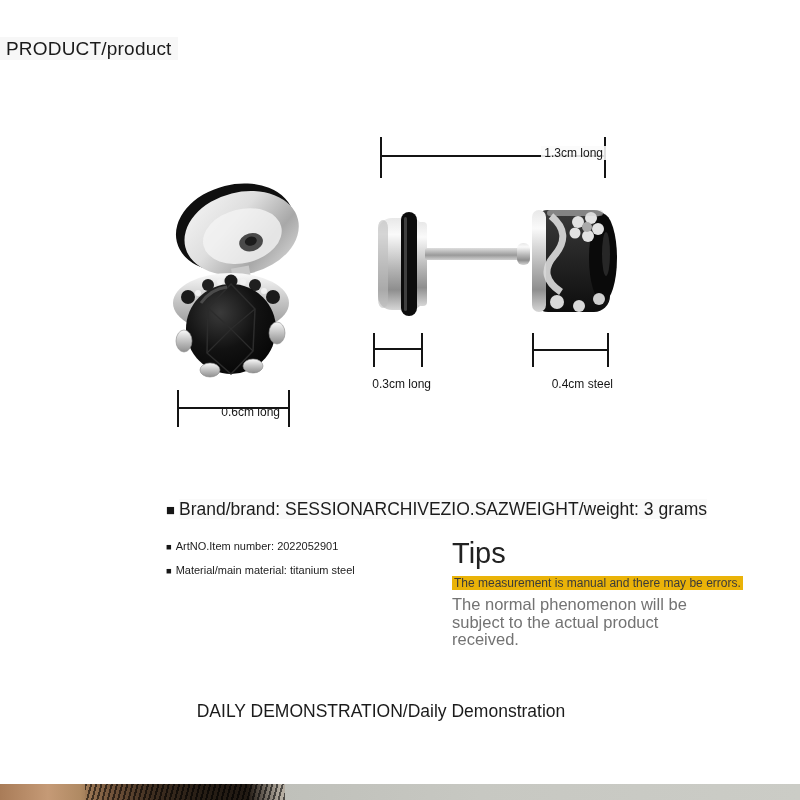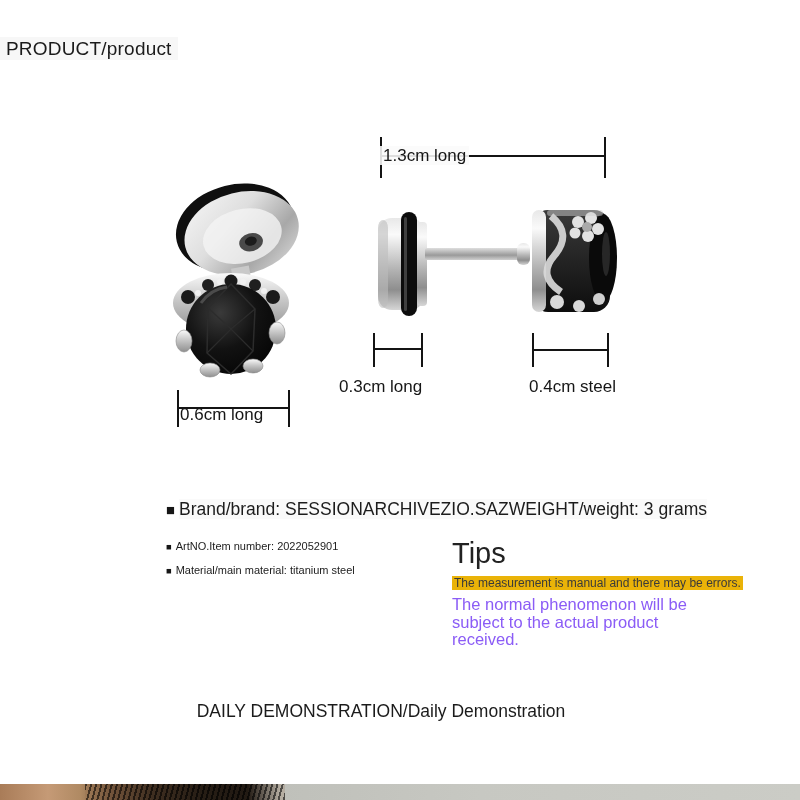--- a/index.html
+++ b/index.html
@@ -21,21 +21,21 @@
     font-size:17.5px;color:#1b1b1b;
   }
 
   
   .dim{position:absolute;}
   .dim .cap{position:absolute;width:2px;background:#141414;top:0;bottom:0;}
   .dim .cap.left{left:0;}
   .dim .cap.right{right:0;}
   .dim .hline{position:absolute;left:2px;right:2px;height:2px;background:#141414;}
   .dim-label{
-    position:absolute;font-size:17px;color:#161616;text-align:left;white-space:nowrap;
+    position:absolute;font-size:12px;color:#161616;text-align:right;white-space:nowrap;
   }
   .dim-label.on-line span{background:rgba(250,250,250,.88);padding:0 3px;}
 
   #dim-overall{left:380px;top:137px;width:226px;height:41px;}
   #dim-overall .hline{top:18px;}
   #dim-disc{left:373px;top:333px;width:50px;height:34px;}
   #dim-disc .hline{top:15px;}
   #dim-head{left:532px;top:333px;width:77px;height:34px;}
   #dim-head .hline{top:16px;}
   #dim-gem{left:177px;top:390px;width:113px;height:37px;}
@@ -67,21 +67,21 @@
   
   .tips-col{position:absolute;left:452px;top:536px;width:252px;}
   .tips-tag{font-size:12.5px;color:#8a8a8a;}
   .tips-tag .tag-text{background:#ececec;padding:0 3px;}
   .tips-tag .bullet{color:#9a9a9a;}
   .tips-heading{font-size:29px;color:#222;line-height:32px;margin-top:1px;}
   .tips-note{
     font-size:12px;color:#3a3a3a;background:#eab308;display:inline-block;
     margin-top:7px;white-space:nowrap;padding:0 2px;
   }
-  .tips-body{font-size:16.5px;line-height:17.5px;color:#8b5cf6;margin-top:5px;width:246px;}
+  .tips-body{font-size:16.5px;line-height:17.5px;color:#737373;margin-top:5px;width:246px;}
 
   
   .photo-strip{
     position:absolute;left:0;top:784px;width:800px;height:16px;
     background:linear-gradient(90deg,
       #a97c58 0%, #c59a76 6%, #b08a63 10%, #6b4f38 14%,
       #2c2118 19%, #0e0c0a 25%, #070707 31%,
       #bfc0ba 35%, #c7c8c2 60%, #cbccc6 100%);
   }
   .hair-strands{

